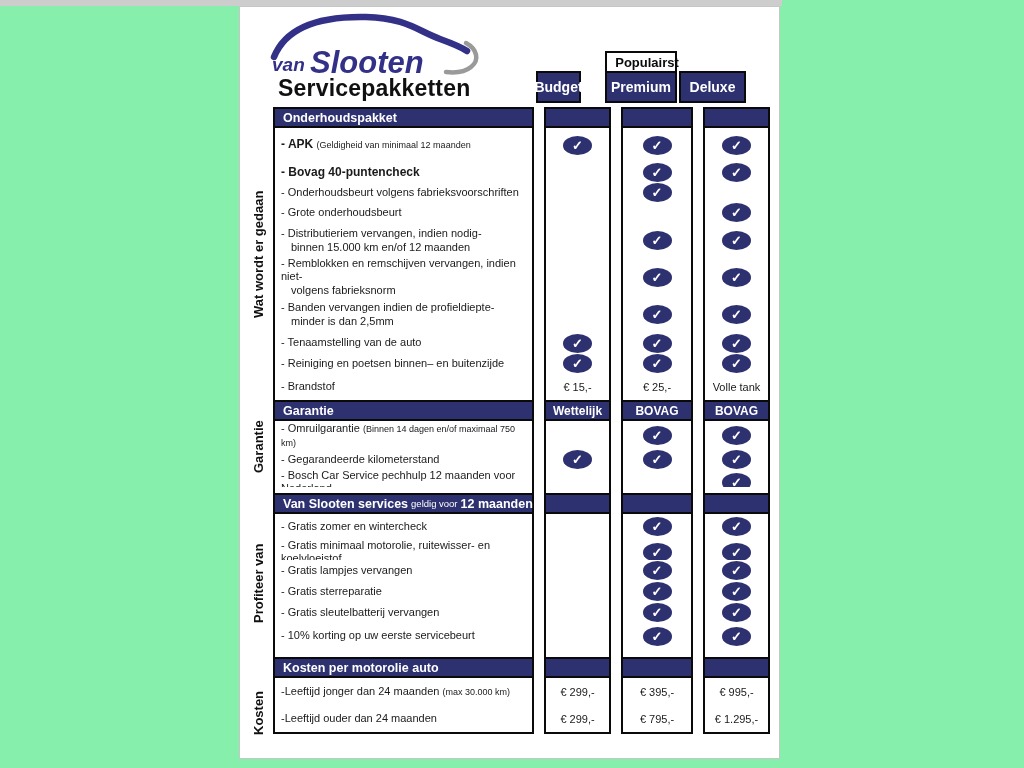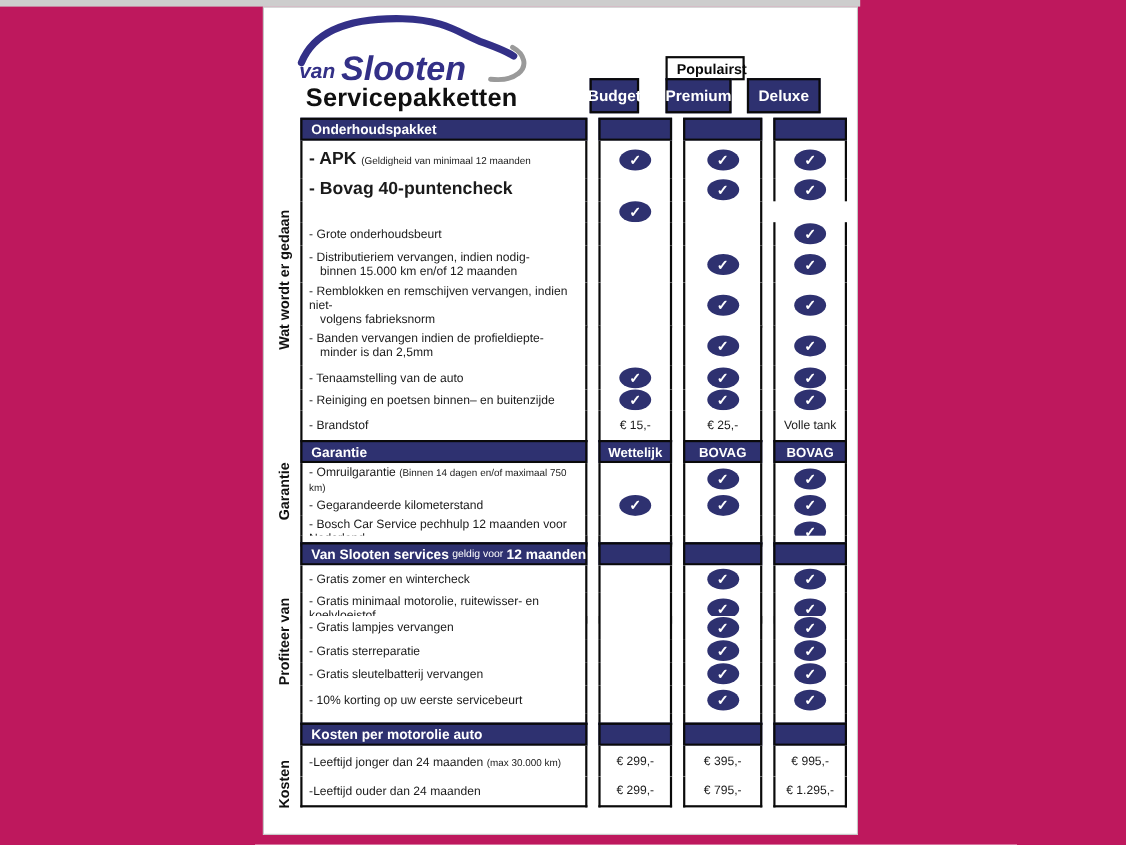--- a/index.html
+++ b/index.html
@@ -1,17 +1,17 @@
 <!DOCTYPE html>
 <html><head>
 <meta charset="utf-8">
 <style>
   * { margin:0; padding:0; box-sizing:border-box; }
   html,body { width:1024px; height:768px; background:#ffffff; font-family:"Liberation Sans", sans-serif; overflow:hidden; }
-  .canvas { position:relative; width:1024px; height:768px; background:#be185d; }
+  .canvas { position:relative; width:1024px; height:768px; background:#86efac; }
   .topstrip { position:absolute; left:0; top:0; width:782px; height:6px; background:#cdcdcd; }
   .page { position:absolute; left:239px; top:6px; width:541px; height:753px; background:#ffffff; border:1px solid #c6c6c6; }
 
   
   .logo { position:absolute; left:28px; top:4px; width:220px; height:66px; }
   .title { position:absolute; left:38px; top:68px; font-size:23px; font-weight:bold; color:#101010; letter-spacing:0.2px; }
 
   
   .colhead { position:absolute; top:64px; height:32px; background:#2e3170; border:2px solid #0a0a0a;
              color:#ffffff; font-weight:bold; font-size:14px; display:flex; align-items:center; justify-content:center; }
@@ -27,21 +27,21 @@
   .bar .cell { background:#2e3170; border-top:2px solid #0a0a0a; border-bottom:2px solid #0a0a0a; color:#ffffff; }
   .bar-label { display:flex; align-items:center; padding-left:8px; white-space:nowrap; }
   .hb { font-weight:bold; font-size:12.5px; }
   .hs { font-size:9.5px; margin:0 3px; }
   .hs:empty, .hb:empty, .l2:empty { display:none; }
   .bar-val { display:flex; align-items:center; justify-content:center; font-weight:bold; font-size:12px; }
   .body-row .cell { border-top:none; border-bottom:none; }
   .section .body-row:last-child .cell { border-bottom:2px solid #0a0a0a; }
   .lc { display:flex; flex-direction:column; justify-content:center; padding-left:6px; padding-right:4px;
         font-size:11px; color:#1a1a1a; line-height:13px; }
-  .lb { font-weight:bold; font-size:16px; }
+  .lb { font-weight:bold; font-size:12px; }
   .ls { font-size:9px; }
   .bold-row .lt { font-weight:bold; font-size:12px; }
   .l2 { padding-left:10px; }
   .vc { display:flex; align-items:center; justify-content:center; }
   .check { width:29px; height:19px; background:#2e3170; border-radius:50%;
            display:flex; align-items:center; justify-content:center; }
   .check::after { content:"✓"; color:#ffffff; font-size:13px; font-weight:bold; line-height:1; }
   .cv { font-size:11px; color:#1a1a1a; }
 
   
@@ -61,21 +61,21 @@
         <path d="M198,32 C209,38 212,49 203,56 C197,61 187,62 178,61" fill="none" stroke="#9a9a9a" stroke-width="4.5" stroke-linecap="round"></path>
         <text x="4" y="60" font-size="19" font-style="italic" font-weight="bold" fill="#333087">van</text>
         <text x="42" y="62" font-size="31" font-style="italic" font-weight="bold" fill="#333087">Slooten</text>
       </svg>
     </div>
 
     <div class="title">Servicepakketten</div>
 
     <div class="popular">Populairst</div>
     <div class="colhead" style="left:296px;width:45px">Budget</div>
-    <div class="colhead" style="left:365px;width:60px">Premium</div>
+    <div class="colhead" style="left:365px;width:72px">Premium</div>
     <div class="colhead" style="left:439px;width:67px">Deluxe</div>
 
     <div class="side" style="left:6px;top:100px;height:295px">Wat wordt er gedaan</div>
     <div class="side" style="left:6px;top:393px;height:93px">Garantie</div>
     <div class="side" style="left:6px;top:484px;height:185px">Profiteer van</div>
     <div class="side" style="left:6px;top:667px;height:77px">Kosten</div>
 
     <div class="table">
 
       <div class="section">
@@ -117,20 +117,23 @@
               <span class="check"></span>
               <span class="cv"></span>
             </div>
           <div class="cell vc">
               <span class="check"></span>
               <span class="cv"></span>
             </div>
         </div>
 
         <div class="grid-row body-row" style="height:19px">
+          <div class="cell lc">
+              <div class="l1"><span class="lb"></span><span class="lt">- Onderhoudsbeurt volgens fabrieksvoorschriften</span><span class="ls"></span></div>
+            </div>
           <div class="cell vc">
               <span class="cv"></span>
             </div>
           <div class="cell vc">
               <span class="check"></span>
               <span class="cv"></span>
             </div>
           <div class="cell vc">
               <span class="cv"></span>
             </div>

